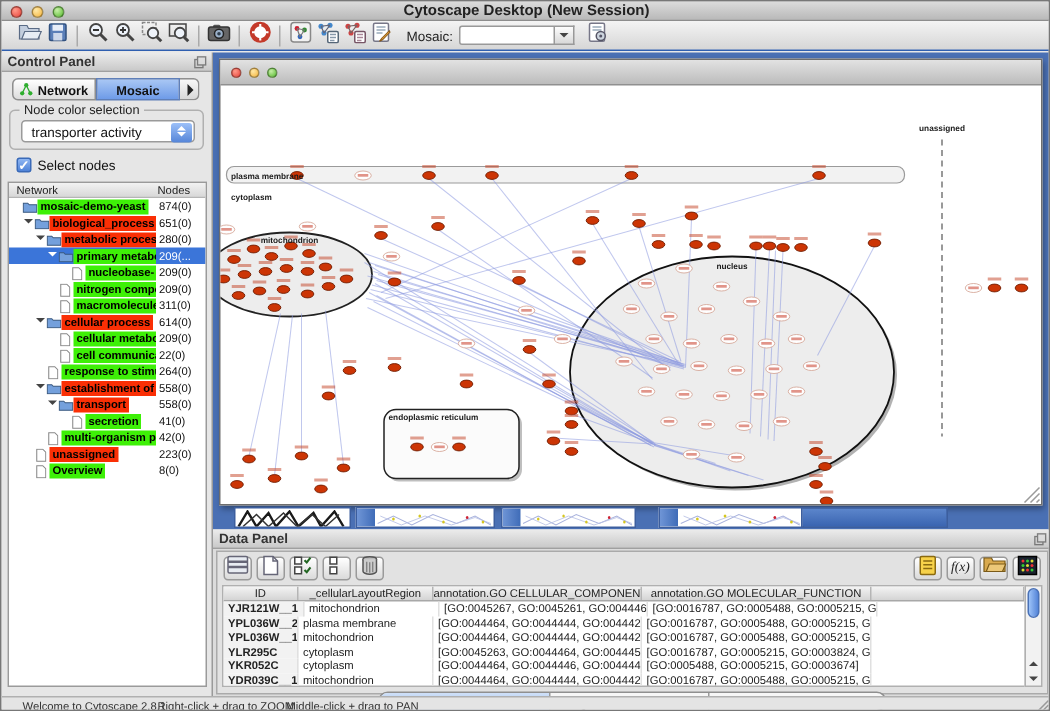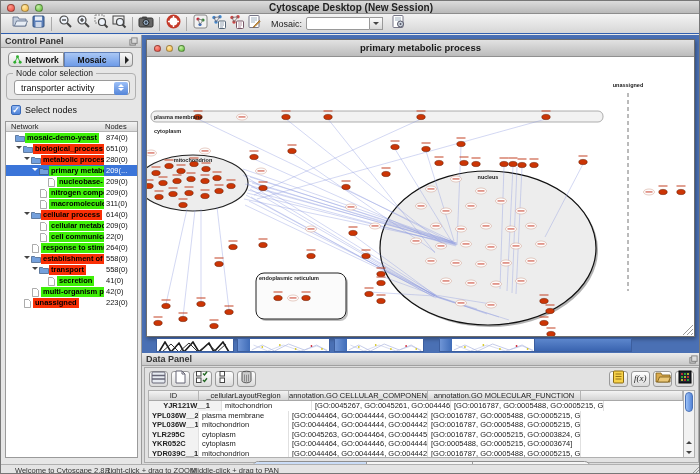--- a/index.html
+++ b/index.html
@@ -423,33 +423,39 @@
             <span class="t-chip green" style="left:35px;max-width:63px">multi-organism pro</span>
             <span class="t-count">42(0)</span>
           </div>
           <div class="trow">
             <svg class="t-ico" style="left:18px" width="7" height="9" viewBox="0 0 7 9">
               <path d="M0.5 0.5h4l2 2v6h-6z" fill="#fff" stroke="#888" stroke-width=".7"></path>
             </svg>
             <span class="t-chip red" style="left:27px;max-width:71px">unassigned</span>
             <span class="t-count">223(0)</span>
           </div>
+          <div class="trow">
+            <svg class="t-ico" style="left:18px" width="7" height="9" viewBox="0 0 7 9">
+              <path d="M0.5 0.5h4l2 2v6h-6z" fill="#fff" stroke="#888" stroke-width=".7"></path>
+            </svg>
+            <span class="t-chip green" style="left:27px;max-width:71px">Overview</span>
+            <span class="t-count">8(0)</span>
+          </div>
         </div>
     </div>
   </div>
 
   <div class="desktop">
     <div class="netwin">
       <div class="wt">
         <div class="lights">
           <div class="light r"></div>
           <div class="light y"></div>
           <div class="light g"></div>
         </div>
-        <div class="title">primary metabolic process</div>
       </div>
       <svg id="net-canvas" width="547" height="279" viewBox="0 0 547 279">
           <rect x="4" y="54" width="452" height="11" rx="5" fill="#f2f2f2" stroke="#9a9a9a" stroke-width="0.8"></rect>
           <rect x="111" y="218" width="90" height="46" rx="8" fill="rgba(0,0,0,0.25)"></rect>
           <rect x="109" y="216" width="90" height="46" rx="8" fill="#fbfbfb" stroke="#222" stroke-width="1"></rect>
           <ellipse cx="46" cy="126" rx="55" ry="28" fill="#ededed" stroke="#222" stroke-width="1.2"></ellipse>
           <ellipse cx="343" cy="193" rx="108" ry="77" fill="rgba(0,0,0,0.3)"></ellipse>
           <ellipse cx="341" cy="191" rx="108" ry="77" fill="#ededed" stroke="#111" stroke-width="1.2"></ellipse>
           <line x1="481" y1="36" x2="481" y2="234" stroke="#777" stroke-width="1" stroke-dasharray="4 3"></line>
           <line x1="96" y1="112" x2="309" y2="186" stroke="#8d9ae0" stroke-width="0.7" opacity="0.55"></line>
@@ -837,21 +843,21 @@
       <div class="dp-table">
         <div class="dth" id="dp-head">
             <div style="width: 50px;">ID</div>
             <div style="width: 90px;">_cellularLayoutRegion</div>
             <div style="width: 139px;">annotation.GO CELLULAR_COMPONENT</div>
             <div style="width: 153px;">annotation.GO MOLECULAR_FUNCTION</div>
             <div style="width: 102px;"></div>
           </div>
         <div id="dp-rows">
             <div class="drow">
-              <div class="id" style="width: 73px; text-align: center;">YJR121W__1</div>
+              <div class="id" style="width: 54px;">YJR121W__1</div>
               <div style="width: 90px;">mitochondrion</div>
               <div style="width: 139px;">[GO:0045267, GO:0045261, GO:0044464, G...</div>
               <div style="width: 153px;">[GO:0016787, GO:0005488, GO:0005215, G...</div>
             </div>
             <div class="drow">
               <div class="id" style="width: 50px;">YPL036W__2</div>
               <div style="width: 90px;">plasma membrane</div>
               <div style="width: 139px;">[GO:0044464, GO:0044444, GO:0044425, G...</div>
               <div style="width: 153px;">[GO:0016787, GO:0005488, GO:0005215, G...</div>
             </div>

